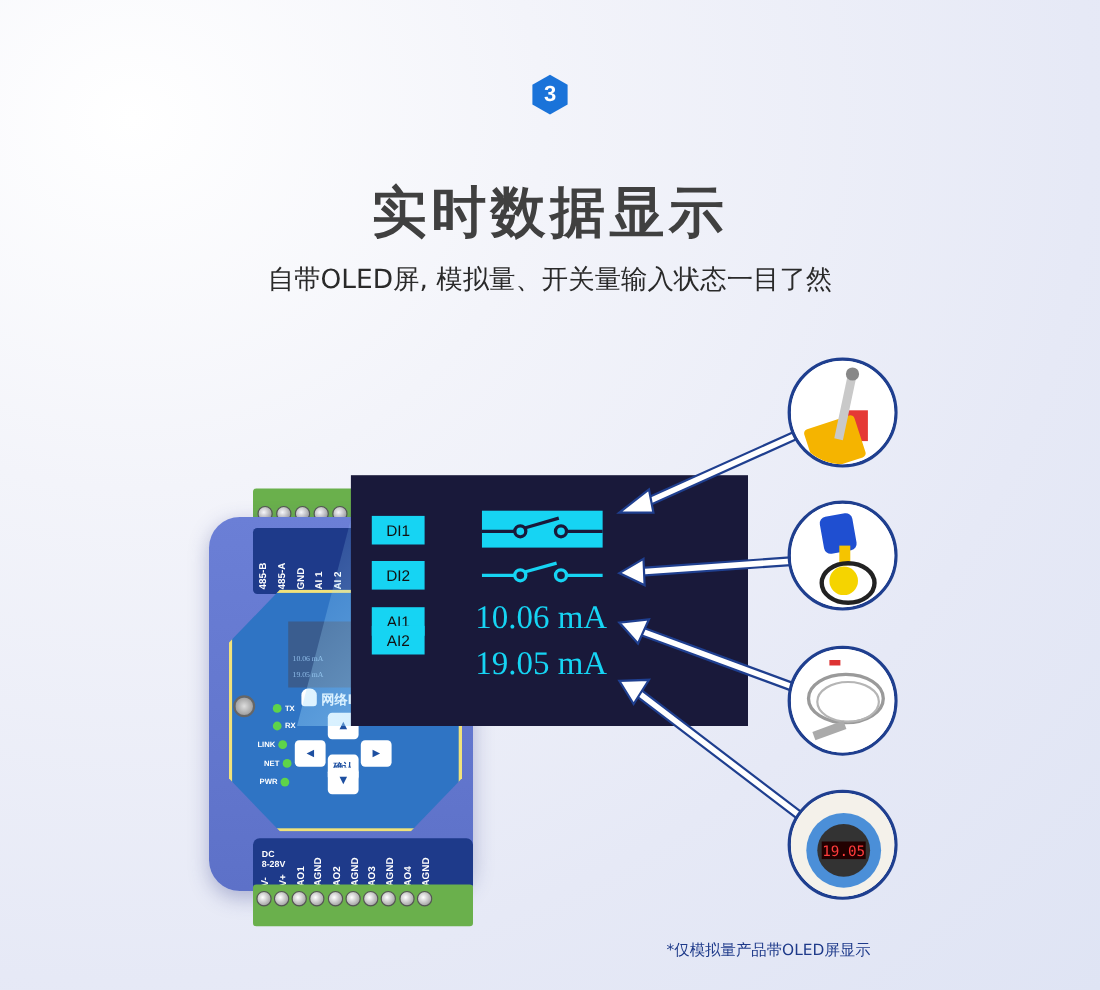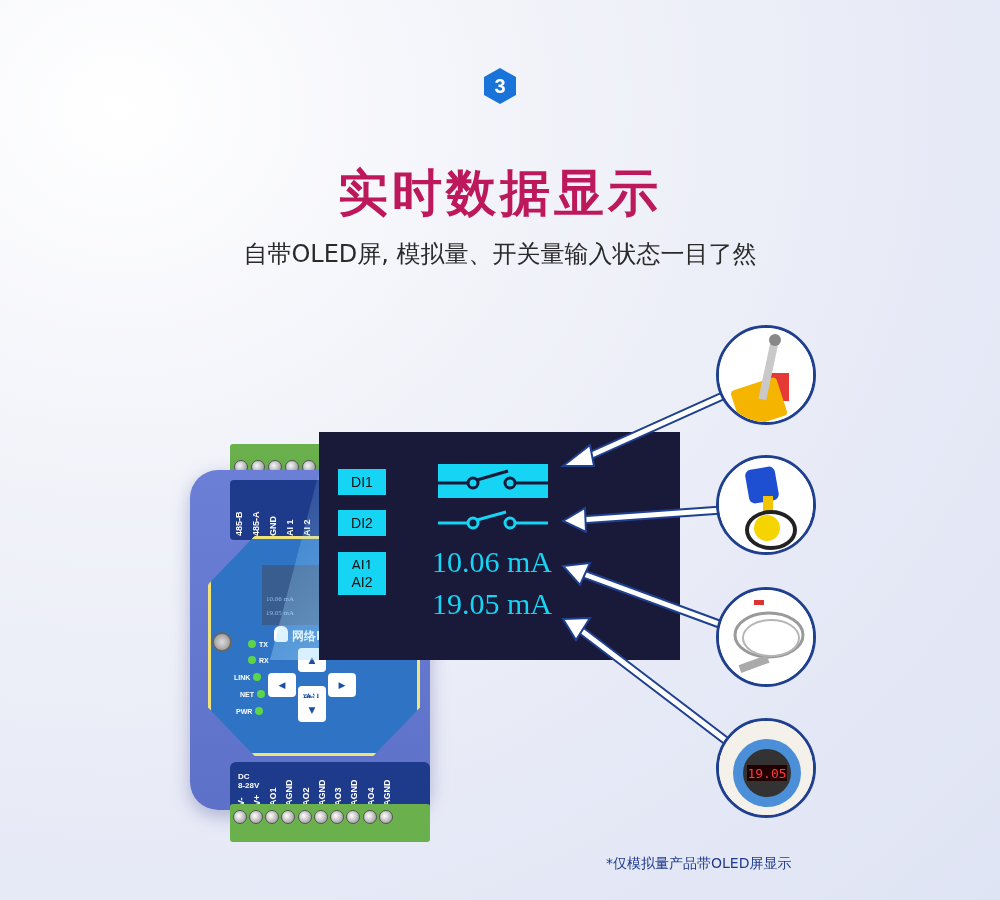--- a/index.html
+++ b/index.html
@@ -11,21 +11,21 @@
   }
   .badge { position: absolute; left: 483px; top: 67px; width: 34px; height: 38px; }
   .badge svg { width: 34px; height: 38px; display: block; }
   .badge-num {
     position: absolute; left: 0; top: 0; width: 34px; height: 38px;
     color: #fff; font-weight: bold; font-size: 20px; line-height: 38px; text-align: center;
     font-family: "Liberation Sans", sans-serif;
   }
   .title {
     position: absolute; left: 0; top: 160px; width: 1000px; text-align: center;
-    font-size: 50px; font-weight: bold; color: #be185d; letter-spacing: 4px;
+    font-size: 50px; font-weight: bold; color: #404040; letter-spacing: 4px;
     font-family: "DejaVu Sans", sans-serif;
   }
   .subtitle {
     position: absolute; left: 0; top: 238px; width: 1000px; text-align: center;
     font-size: 24px; color: #2a2a2a; font-family: "DejaVu Sans", sans-serif;
   }
 
   
   .device { position: absolute; left: 190px; top: 440px; width: 240px; height: 400px; }
   .terminal-top { position: absolute; left: 40px; top: 4px; width: 130px; height: 36px; background: #6ab04c; border-radius: 3px; }

